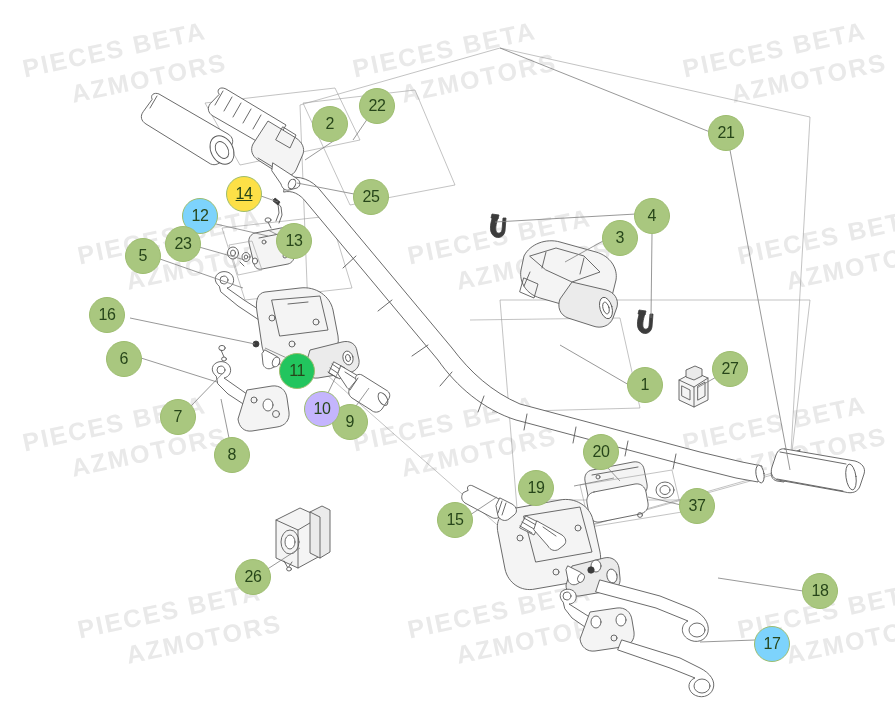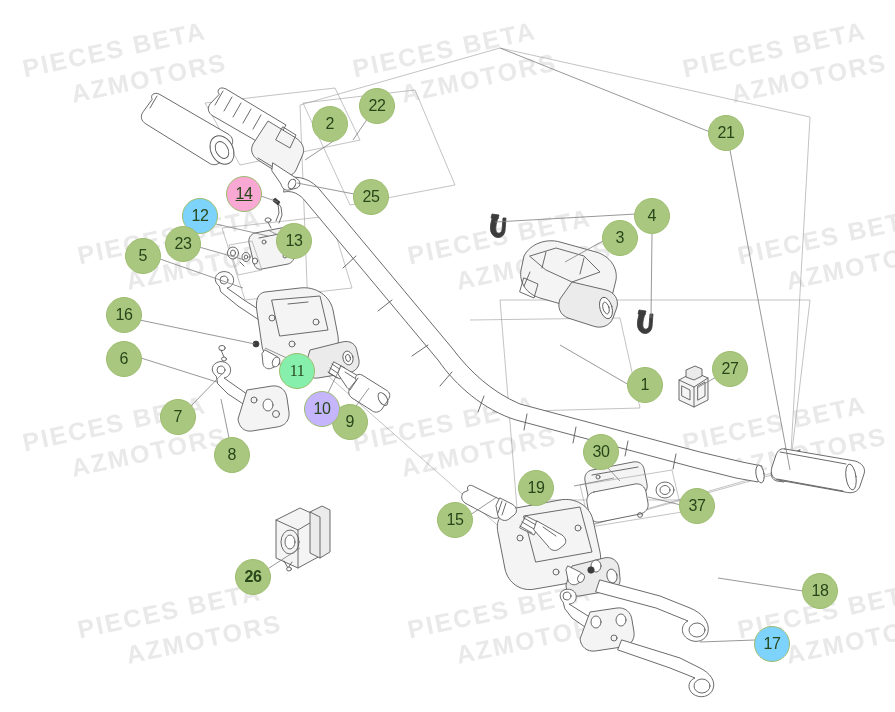--- a/index.html
+++ b/index.html
@@ -427,32 +427,32 @@
       <div class="callout" style="left: 645px; top: 385px; background: rgb(169, 199, 127); color: rgb(39, 70, 26);">1</div>
       <div class="callout" style="left: 330px; top: 124px; background: rgb(169, 199, 127); color: rgb(39, 70, 26);">2</div>
       <div class="callout" style="left: 620px; top: 238px; background: rgb(169, 199, 127); color: rgb(39, 70, 26);">3</div>
       <div class="callout" style="left: 652px; top: 216px; background: rgb(169, 199, 127); color: rgb(39, 70, 26);">4</div>
       <div class="callout" style="left: 143px; top: 256px; background: rgb(169, 199, 127); color: rgb(39, 70, 26);">5</div>
       <div class="callout" style="left: 124px; top: 359px; background: rgb(169, 199, 127); color: rgb(39, 70, 26);">6</div>
       <div class="callout" style="left: 178px; top: 417px; background: rgb(169, 199, 127); color: rgb(39, 70, 26);">7</div>
       <div class="callout" style="left: 232px; top: 455px; background: rgb(169, 199, 127); color: rgb(39, 70, 26);">8</div>
       <div class="callout" style="left: 350px; top: 422px; background: rgb(169, 199, 127); color: rgb(39, 70, 26);">9</div>
       <div class="callout wide" style="left: 322px; top: 409px; background: #c4b5fd; color: rgb(39, 70, 26); text-align: center;">10</div>
-      <div class="callout wide" style="left: 297px; top: 371px; background: #86efac; color: rgb(39, 70, 26); font-family: Liberation Serif, serif;">11</div>
+      <div class="callout wide" style="left: 297px; top: 371px; background: #22c55e; color: rgb(39, 70, 26);">11</div>
       <div class="callout wide" style="left: 200px; top: 216px; background: #7dd3fc; color: rgb(39, 70, 26);">12</div>
       <div class="callout wide" style="left: 294px; top: 241px; background: rgb(169, 199, 127); color: rgb(39, 70, 26);">13</div>
-      <div class="callout wide" style="left: 244px; top: 194px; background: #f9a8d4; color: rgb(39, 70, 26); text-decoration: underline;">14</div>
+      <div class="callout wide" style="left: 244px; top: 194px; background: #fde047; color: rgb(39, 70, 26); text-decoration: underline;">14</div>
       <div class="callout wide" style="left: 455px; top: 520px; background: rgb(169, 199, 127); color: rgb(39, 70, 26);">15</div>
-      <div class="callout wide" style="left: 124px; top: 315px; background: rgb(169, 199, 127); color: rgb(39, 70, 26);">16</div>
+      <div class="callout wide" style="left: 107px; top: 315px; background: rgb(169, 199, 127); color: rgb(39, 70, 26);">16</div>
       <div class="callout wide" style="left: 772px; top: 644px; background: #7dd3fc; color: rgb(39, 70, 26);">17</div>
       <div class="callout wide" style="left: 820px; top: 591px; background: rgb(169, 199, 127); color: rgb(39, 70, 26);">18</div>
       <div class="callout wide" style="left: 536px; top: 488px; background: rgb(169, 199, 127); color: rgb(39, 70, 26);">19</div>
-      <div class="callout wide" style="left: 601px; top: 452px; background: rgb(169, 199, 127); color: rgb(39, 70, 26);">30</div>
+      <div class="callout wide" style="left: 601px; top: 452px; background: rgb(169, 199, 127); color: rgb(39, 70, 26);">20</div>
       <div class="callout wide" style="left: 726px; top: 133px; background: rgb(169, 199, 127); color: rgb(39, 70, 26);">21</div>
       <div class="callout wide" style="left: 377px; top: 106px; background: rgb(169, 199, 127); color: rgb(39, 70, 26);">22</div>
       <div class="callout wide" style="left: 183px; top: 244px; background: rgb(169, 199, 127); color: rgb(39, 70, 26);">23</div>
       <div class="callout wide" style="left: 697px; top: 506px; background: rgb(169, 199, 127); color: rgb(39, 70, 26);">37</div>
       <div class="callout wide" style="left: 371px; top: 197px; background: rgb(169, 199, 127); color: rgb(39, 70, 26);">25</div>
-      <div class="callout wide" style="left: 253px; top: 577px; background: rgb(169, 199, 127); color: rgb(39, 70, 26); font-weight: bold;">26</div>
+      <div class="callout wide" style="left: 253px; top: 577px; background: rgb(169, 199, 127); color: rgb(39, 70, 26);">26</div>
       <div class="callout wide" style="left: 730px; top: 369px; background: rgb(169, 199, 127); color: rgb(39, 70, 26);">27</div>
     </div>
 
 </div>
 
 </body></html>

